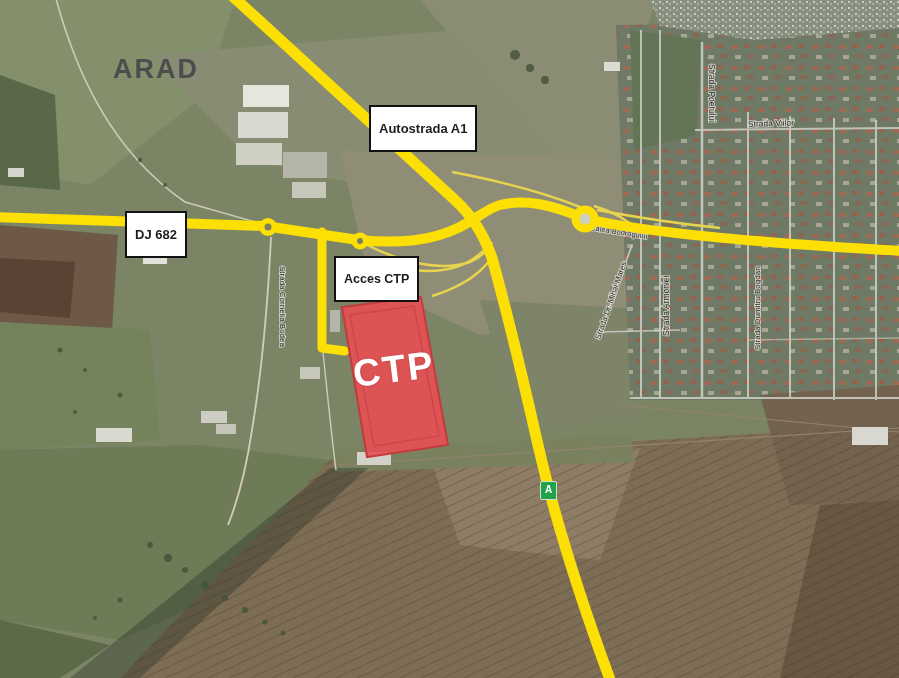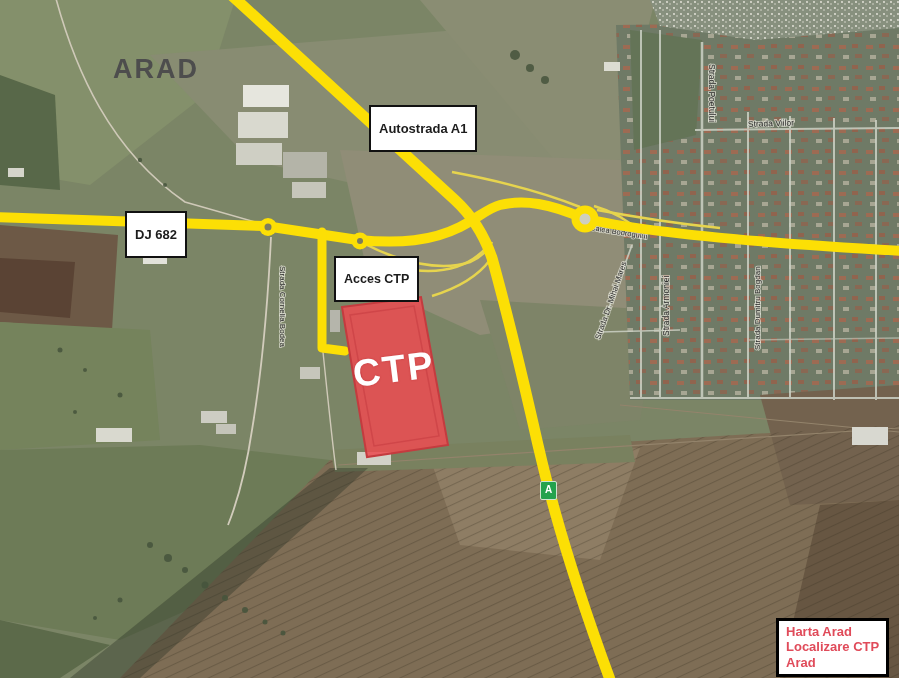--- a/index.html
+++ b/index.html
@@ -198,19 +198,14 @@
 <div class="overlay city-label">ARAD</div>
 
 <div class="overlay road-box box-autostrada">Autostrada A1</div>
 <div class="overlay road-box box-dj">DJ 682</div>
 <div class="overlay road-box box-acces">Acces CTP</div>
 
 <div class="overlay ctp-label">CTP</div>
 
 <div class="overlay motorway-badge">A</div>
 
-<div class="overlay legend-box">
-  <div>Harta Arad</div>
-  <div>Localizare CTP</div>
-  <div>Arad</div>
+
 </div>
 
-</div>
-
 </body></html>

